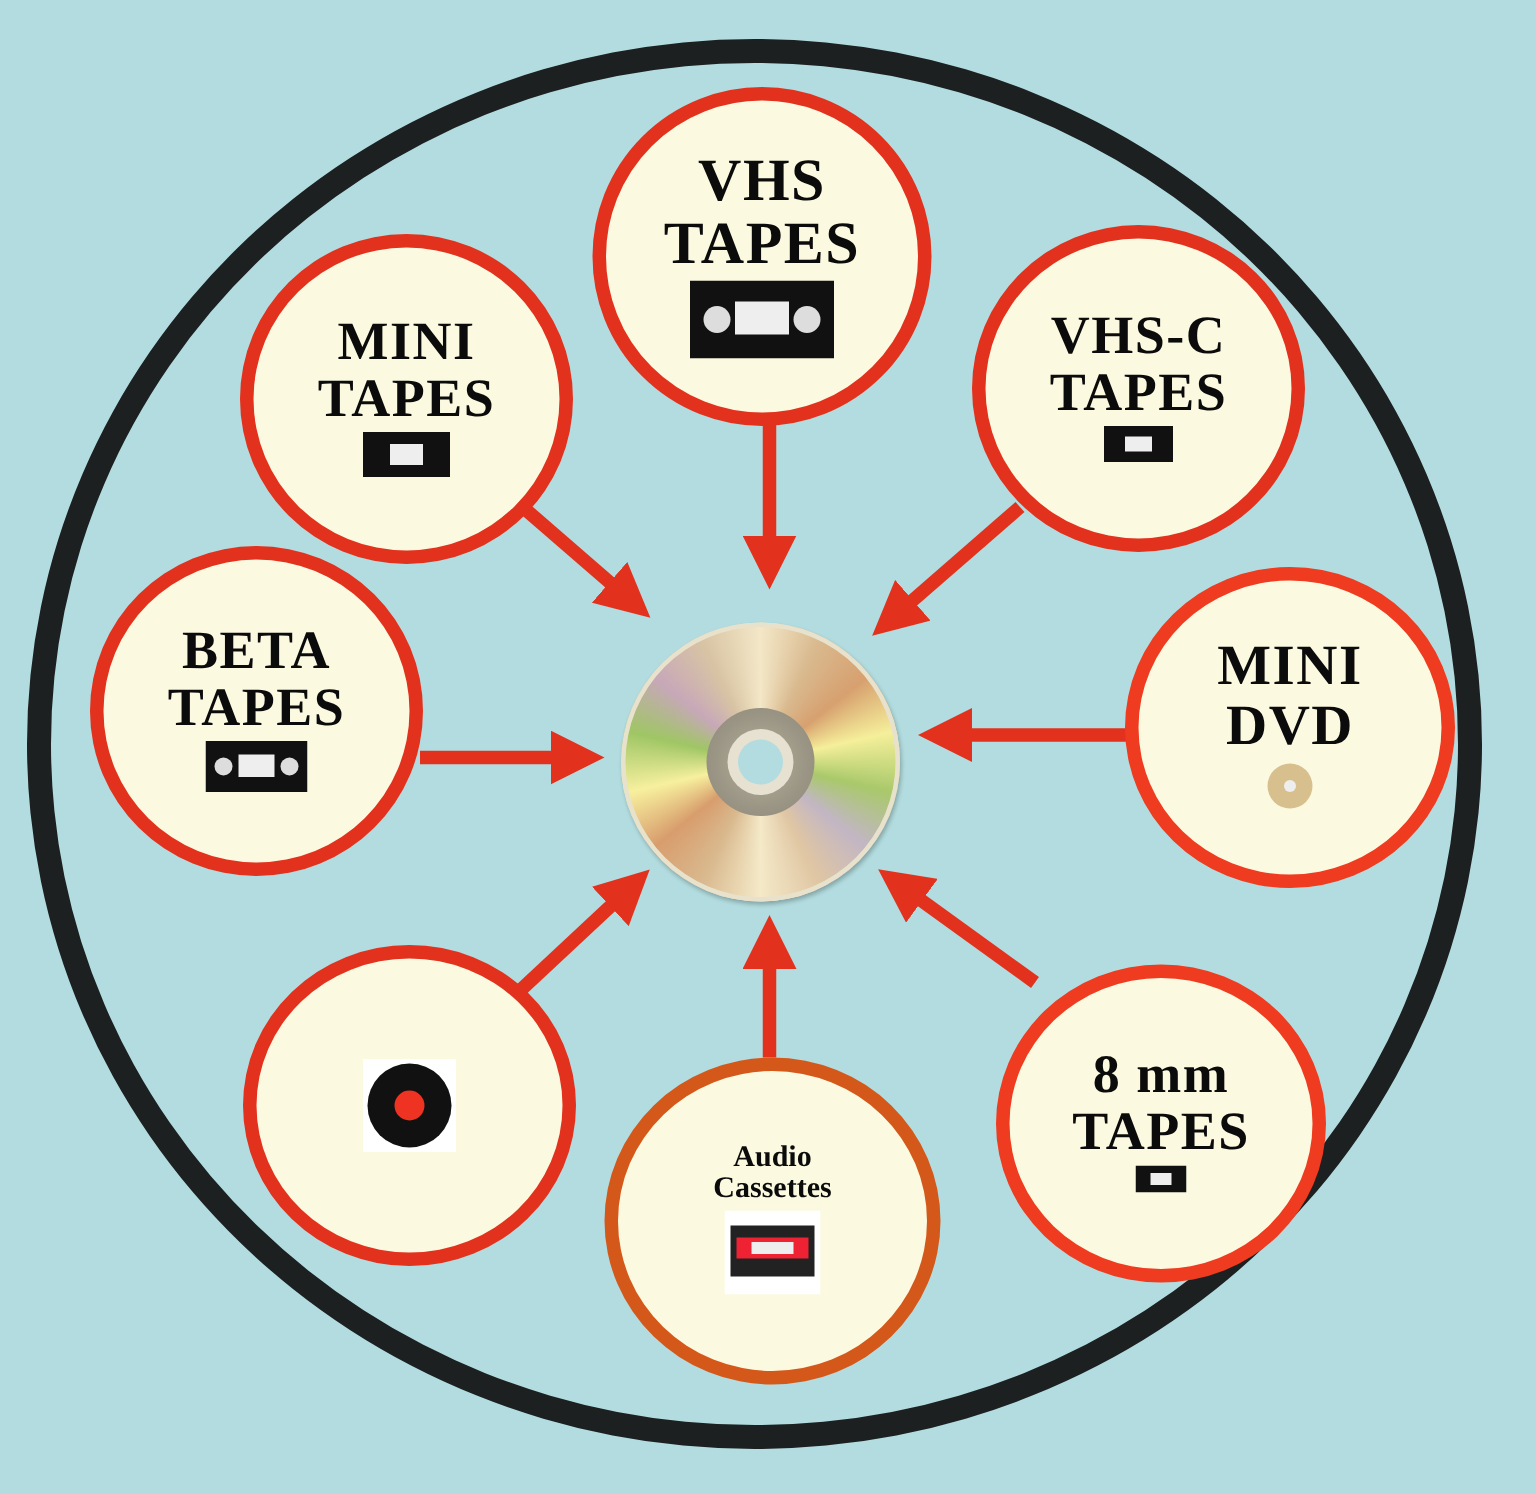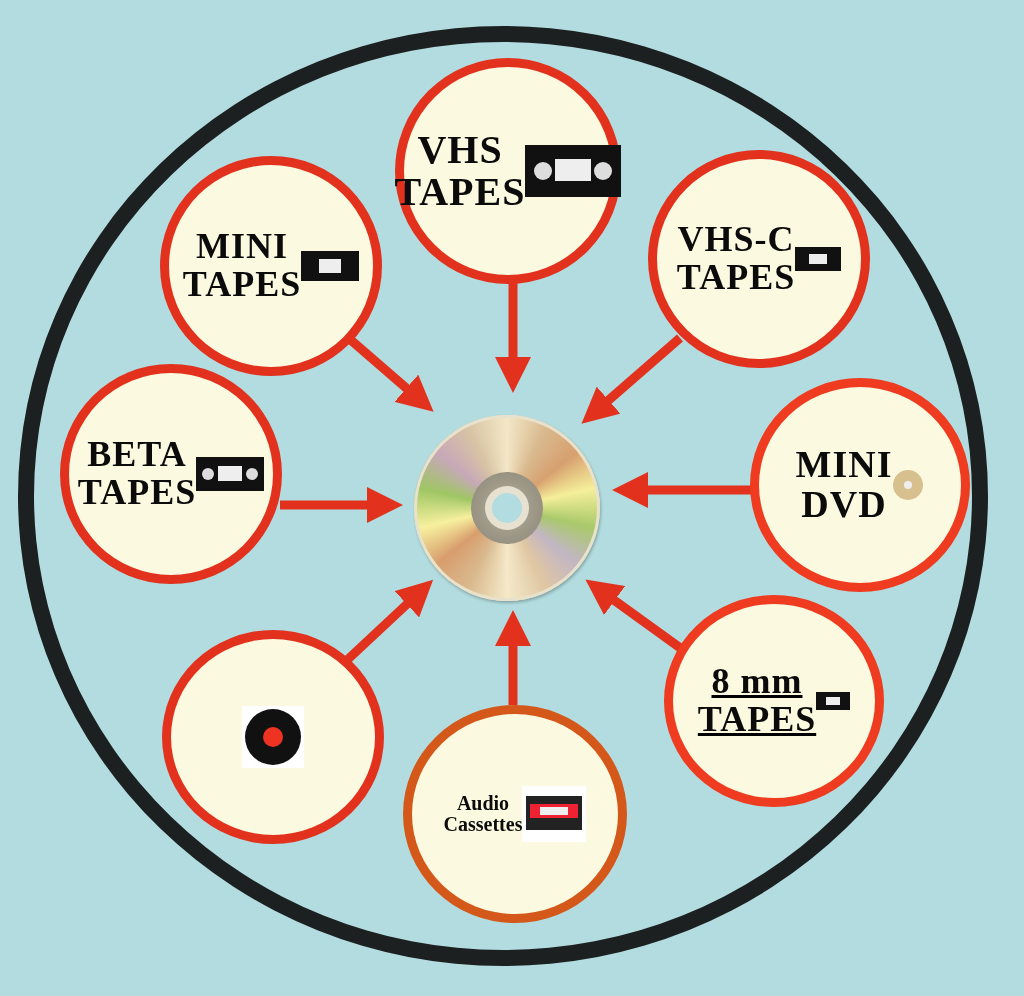--- a/index.html
+++ b/index.html
@@ -1,19 +1,19 @@
 <!DOCTYPE html>
 <html><head>
 <meta charset="utf-8">
 <style>
   html,body{margin:0;padding:0;}
   body{width:1024px;height:996px;background:#b2dcdf;position:relative;overflow:hidden;font-family:"Liberation Serif","DejaVu Serif",serif;}
   .ring{position:absolute;left:18px;top:26px;width:970px;height:940px;border:16px solid #1c2021;border-radius:50%;box-sizing:border-box;}
   svg.arrows{position:absolute;left:0;top:0;}
-  .node{position:absolute;border-radius:50%;background:#fbf9e0;box-sizing:border-box;border:9px solid #e2321e;display:flex;align-items:center;justify-content:center;text-align:center;}
+  .node{position:absolute;border-radius:50%;background:#fbf9e0;box-sizing:border-box;border:9px solid #e2321e;display:flex;flex-direction:column;align-items:center;justify-content:center;text-align:center;}
   .node .label{font-weight:bold;color:#0b0b0b;line-height:1.05;letter-spacing:1px;white-space:pre-line;}
   .icon{margin-top:4px;}
   .cd{position:absolute;left:414px;top:415px;width:186px;height:186px;border-radius:50%;
       background:conic-gradient(from 0deg,#f3e7c7,#d9b98e,#d7a06f,#f5ef9a,#a9c96a,#c2b6c4,#e0c6a3,#f4e9c8,#d9b98e,#d89d6d,#f7f09e,#9fc664,#c7a8b8,#d8c4a4,#f3e7c7);
       box-shadow:0 0 0 3px #e8e2cc inset,1px 2px 3px rgba(0,0,0,.25);}
   .cd .hub{position:absolute;left:57px;top:57px;width:72px;height:72px;border-radius:50%;background:radial-gradient(circle,#b7b09c 0,#9b9585 60%,#8d8878 100%);}
   .cd .hole{position:absolute;left:78px;top:78px;width:30px;height:30px;border-radius:50%;background:#b2dcdf;box-shadow:0 0 0 7px #e6e1d0;}
 </style>
 </head>
 <body>
@@ -71,21 +71,21 @@
   <div class="label" style="font-size:38px;">MINI
 DVD</div>
   <div class="icon">
     <svg width="32" height="32">
         <circle cx="16" cy="16" r="15" fill="#d8c08e"></circle>
         <circle cx="16" cy="16" r="4" fill="#eee"></circle>
       </svg>
   </div>
 </div>
 
-<div class="node" style="left:664px;top:595px;width:220px;height:212px;border-color:#ef3b1f;text-decoration:underline;">
+<div class="node" style="left:664px;top:643px;width:220px;height:212px;border-color:#ef3b1f;">
   <div class="label" style="font-size:36px;">8 mm
 TAPES</div>
   <div class="icon">
     <svg width="34" height="18">
         <rect width="34" height="18" fill="#111"></rect>
         <rect x="10" y="5" width="14" height="8" fill="#eee"></rect>
       </svg>
   </div>
 </div>
 

